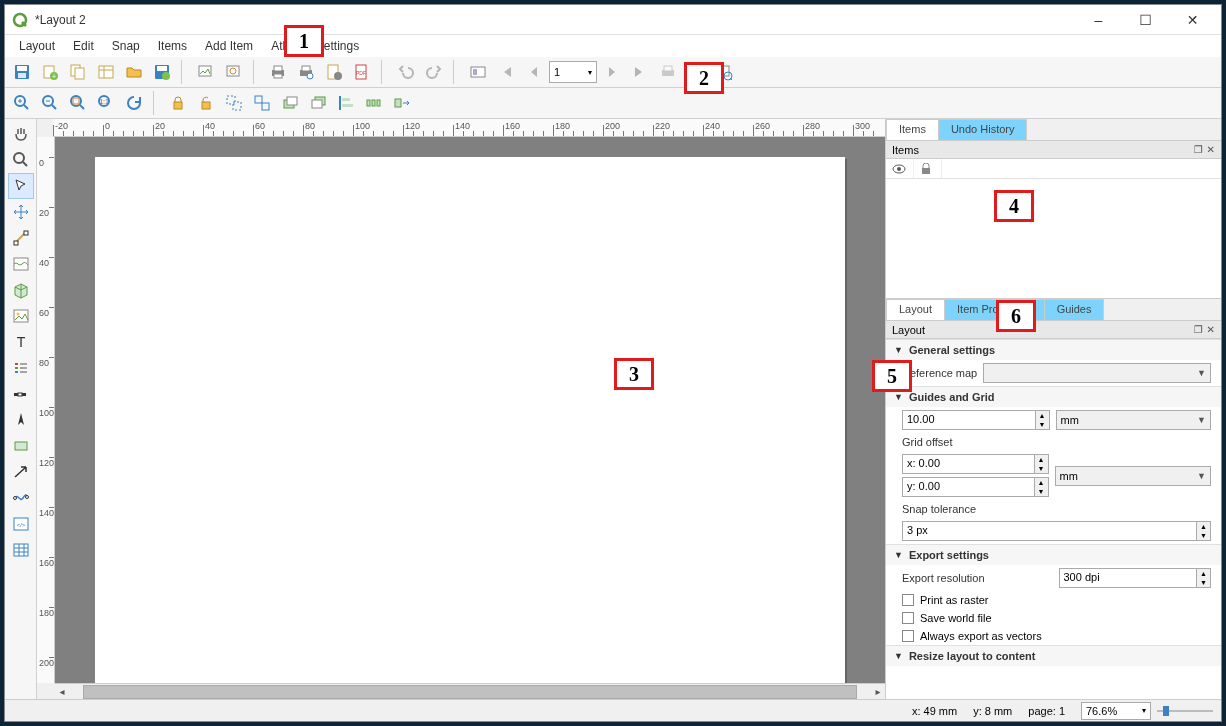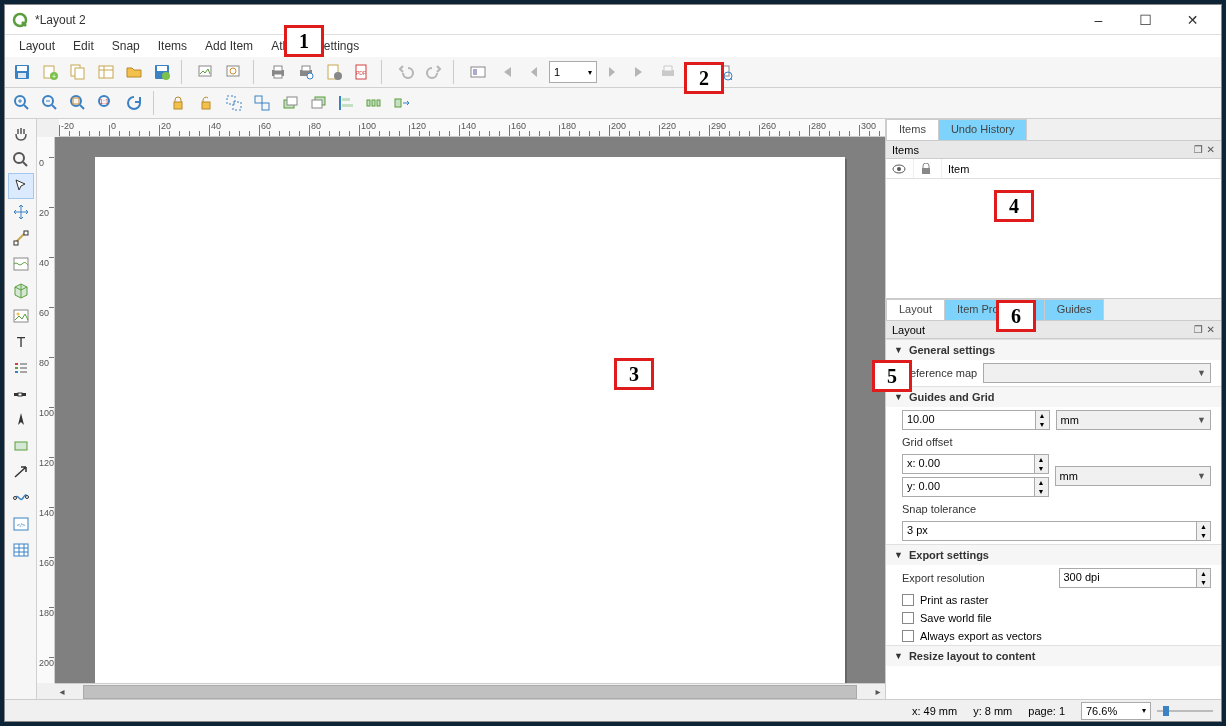--- a/index.html
+++ b/index.html
@@ -14,21 +14,21 @@
 .menubar .menuitem { padding: 2px 8px; }
 .toolbar { background: #f6f6f6; border-bottom: 1px solid #d0d0d0; display: flex; align-items: center; padding: 2px 4px; gap: 2px; flex-wrap: wrap; min-height:30px; }
 .tbtn { width: 26px; height: 26px; display:inline-flex; align-items:center; justify-content:center; border:1px solid transparent; }
 .tsep { width: 6px; height: 24px; border-left: 1px solid #ccc; margin: 0 4px; }
 .pagebox { width: 48px; height: 22px; background:#fff; border:1px solid #aaa; font-size:11px; padding:2px 4px; display:flex; align-items:center; }
 .main { flex: 1; display: flex; min-height: 0; }
 .leftbar { width: 32px; background: #f6f6f6; border-right:1px solid #d0d0d0; display:flex; flex-direction:column; align-items:center; padding-top:2px; gap:0px; }
 .leftbar .tbtn { width: 26px; height: 26px; }
 .leftbar .tbtn.active { background:#dbeafe; border:1px solid #a3c8f0; }
 .canvaswrap { flex: 1; display: flex; flex-direction: column; min-width: 0; position:relative; }
-.ruler-h { height: 18px; background:#fafafa; border-bottom:1px solid #ccc; position:relative; font-size:9px; color:#555; margin-left:22px; overflow:hidden; }
+.ruler-h { height: 18px; background:#fafafa; border-bottom:1px solid #ccc; position:relative; font-size:9px; color:#555; margin-left:16px; overflow:hidden; }
 .ruler-h .tick { position:absolute; top:0; width:1px; height:18px; background:transparent; }
 .ruler-h .tick .num { position:absolute; top:2px; left:2px; font-size:9px; }
 .ruler-h .tick .line { position:absolute; left:0; bottom:0; width:1px; height:6px; background:#777; }
 .ruler-h .tick .lineL { position:absolute; left:0; bottom:0; width:1px; height:12px; background:#777; }
 .canvasrow { flex:1; display:flex; min-height:0; }
 .ruler-v { width:18px; background:#fafafa; border-right:1px solid #ccc; position:relative; font-size:9px; color:#555; overflow:hidden;}
 .ruler-v .tick { position:absolute; left:0; }
 .ruler-v .tick .num { position:absolute; left:2px; top:1px; font-size:9px; }
 .ruler-v .tick .lineL { position:absolute; top:0; left:12px; height:1px; width:6px; background:#777; }
 .viewport { flex:1; background:#808080; position:relative; overflow:hidden; }
@@ -644,21 +644,21 @@
             <span class="line"></span>
           </div>
           <div class="tick" style="left: 630px;">
             <span class="line"></span>
           </div>
           <div class="tick" style="left: 640px;">
             <span class="line"></span>
           </div>
           <div class="tick" style="left: 650px;">
             <span class="lineL"></span>
-            <span class="num">290</span>
+            <span class="num">240</span>
           </div>
           <div class="tick" style="left: 660px;">
             <span class="line"></span>
           </div>
           <div class="tick" style="left: 670px;">
             <span class="line"></span>
           </div>
           <div class="tick" style="left: 680px;">
             <span class="line"></span>
           </div>
@@ -785,21 +785,20 @@
                 <ellipse cx="7" cy="7" rx="6" ry="4" fill="none" stroke="#555"></ellipse>
                 <circle cx="7" cy="7" r="2" fill="#555"></circle>
               </svg>
             </div>
           <div class="col" style="width:28px">
               <svg width="12" height="12">
                 <rect x="2" y="5" width="8" height="6" fill="#888"></rect>
                 <path d="M3 5V3a3 3 0 016 0v2" fill="none" stroke="#888"></path>
               </svg>
             </div>
-          <div class="col" style="flex:1">Item</div>
         </div>
       </div>
 
       <div class="tabs">
         <div class="tab active">Layout</div>
         <div class="tab">Item Properties</div>
         <div class="tab">Guides</div>
       </div>
       <div class="panelhead">
         <span>Layout</span>

